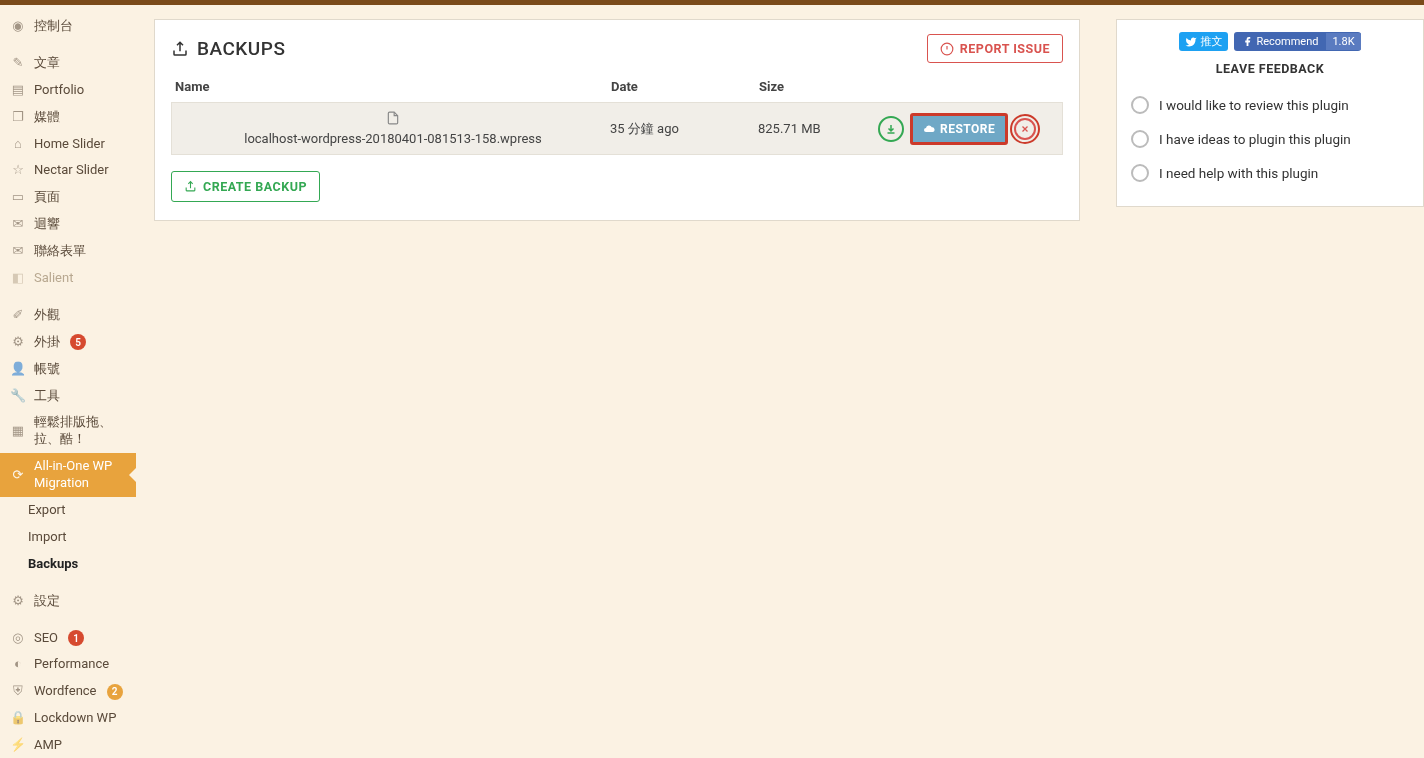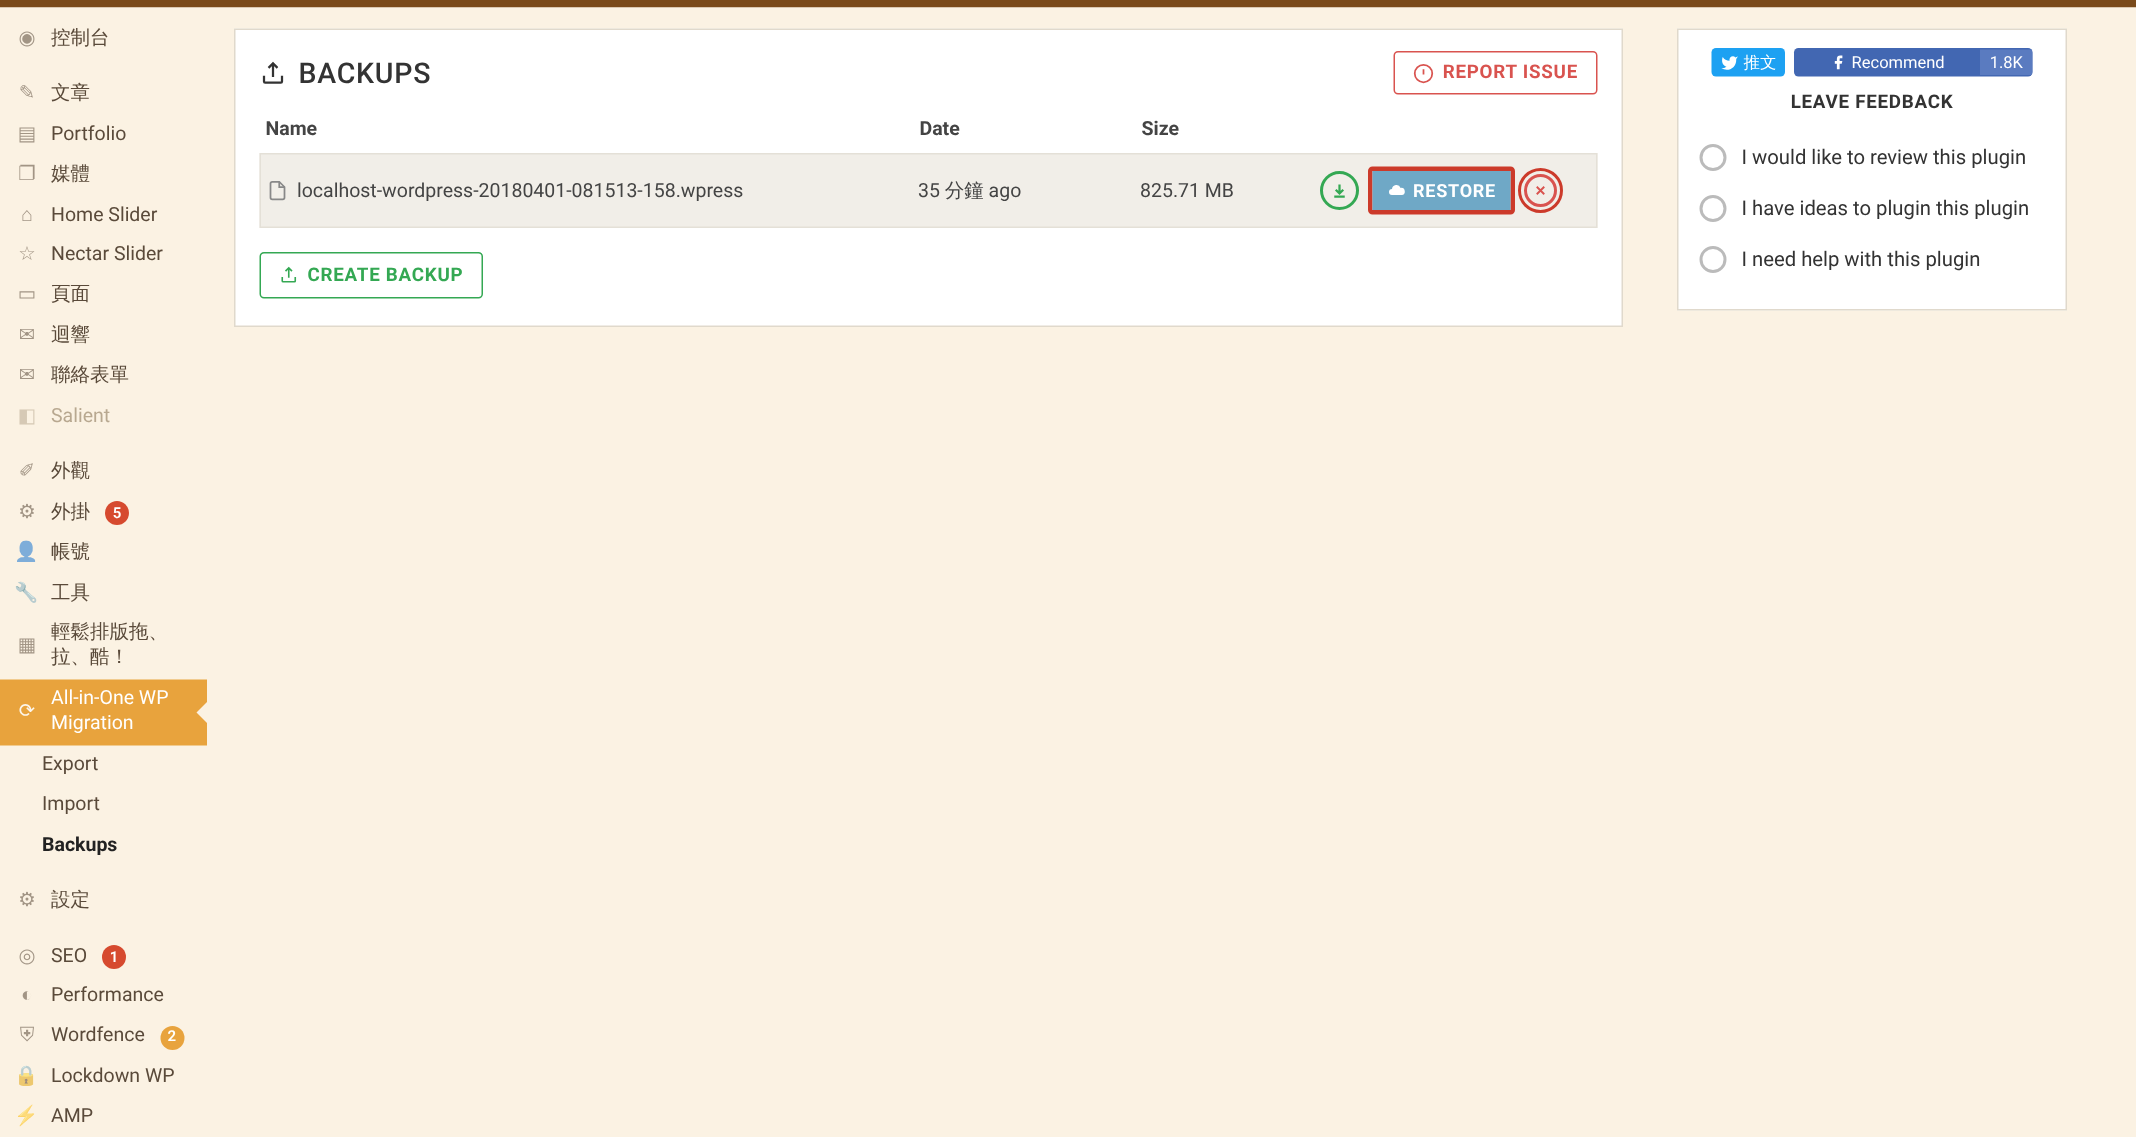--- a/index.html
+++ b/index.html
@@ -31,27 +31,27 @@
 .table-row { display:flex; align-items:center; background:#f1eee8; border:1px solid #e4e0d7; padding: 8px 4px; font-size:13px; color:#444; }
 .icon-btn { width:26px; height:26px; border-radius:50%; border:2px solid; display:inline-flex; align-items:center; justify-content:center; background:transparent; cursor:pointer; font-size:12px; }
 .icon-btn.green { color:#34a853; border-color:#34a853; }
 .icon-btn.red { color:#d9534f; border-color:#d9534f; }
 .btn-restore { background:#6fa8c6; color:#fff; border:none; padding:6px 10px; border-radius:3px; font-size:12px; font-weight:700; letter-spacing:.5px; display:inline-flex; align-items:center; gap:5px; cursor:pointer; }
 .restore-wrap { display:inline-flex; align-items:center; gap:4px; }
 .ring-red { border:3px solid #cc3a2a; padding:0; border-radius:3px; }
 .ring-red .btn-restore { border-radius:0; }
 .actions { display:flex; align-items:center; gap:6px; }
 .btn-outline-green { border:1.5px solid #34a853; color:#34a853; background:#fff; padding:7px 12px; border-radius:3px; font-size:12.5px; font-weight:700; letter-spacing:.5px; display:inline-flex; align-items:center; gap:6px; cursor:pointer; margin-top:16px; }
-.right-col { width: 260px; margin-left: 36px; }
+.right-col { width: 308px; margin-left: 36px; }
 .feedback { background:#fff; border:1px solid #e0d9cc; padding: 12px 14px 16px; }
 .social { display:flex; justify-content:center; gap:6px; margin-bottom:10px; }
 .sbtn { display:inline-flex; align-items:center; font-size:11px; color:#fff; border-radius:3px; overflow:hidden; cursor:pointer; }
 .sbtn.tw { background:#1da1f2; padding:2px 6px; gap:3px; }
 .sbtn.fb { background:#4267b2; }
-.sbtn.fb .l { padding:2px 24px; display:inline-flex; align-items:center; gap:3px; }
+.sbtn.fb .l { padding:2px 8px; display:inline-flex; align-items:center; gap:3px; }
 .sbtn.fb .r { background:#5a7bc0; padding:2px 6px; }
 .fb-title { text-align:center; font-size:12.5px; font-weight:700; letter-spacing:.5px; color:#333; margin-bottom:12px; }
 .fb-opt { display:flex; align-items:center; gap:10px; font-size:13.5px; color:#333; padding:8px 0; cursor:pointer; }
 .radio { width:18px; height:18px; border-radius:50%; border:2px solid #bbb; flex-shrink:0; }
 .content-row { display:flex; }
 .circle-red { display:inline-flex; width:30px; height:30px; border:2.5px solid #cc3a2a; border-radius:50%; align-items:center; justify-content:center; margin-left:-2px; }
 svg { display:block; }
 </style>
 </head>
 <body>
@@ -184,21 +184,21 @@
             <span>REPORT ISSUE</span>
           </button>
         </div>
         <div class="table-head">
           <div class="col-name">Name</div>
           <div class="col-date">Date</div>
           <div class="col-size">Size</div>
           <div class="col-act"></div>
         </div>
         <div class="table-row">
-          <div class="col-name" style="display:flex;align-items:center;gap:6px;">
+          <div class="col-name" style="display:flex;align-items:center;gap:6px;flex-direction:column;">
             <svg width="14" height="14" viewBox="0 0 24 24" fill="none" stroke="#888" stroke-width="2">
                 <path d="M14 2H6a2 2 0 00-2 2v16a2 2 0 002 2h12a2 2 0 002-2V8l-6-6z"></path>
                 <path d="M14 2v6h6"></path>
               </svg>
             <span>localhost-wordpress-20180401-081513-158.wpress</span>
           </div>
           <div class="col-date">35 分鐘 ago</div>
           <div class="col-size">825.71 MB</div>
           <div class="col-act actions">
             <button class="icon-btn green">

